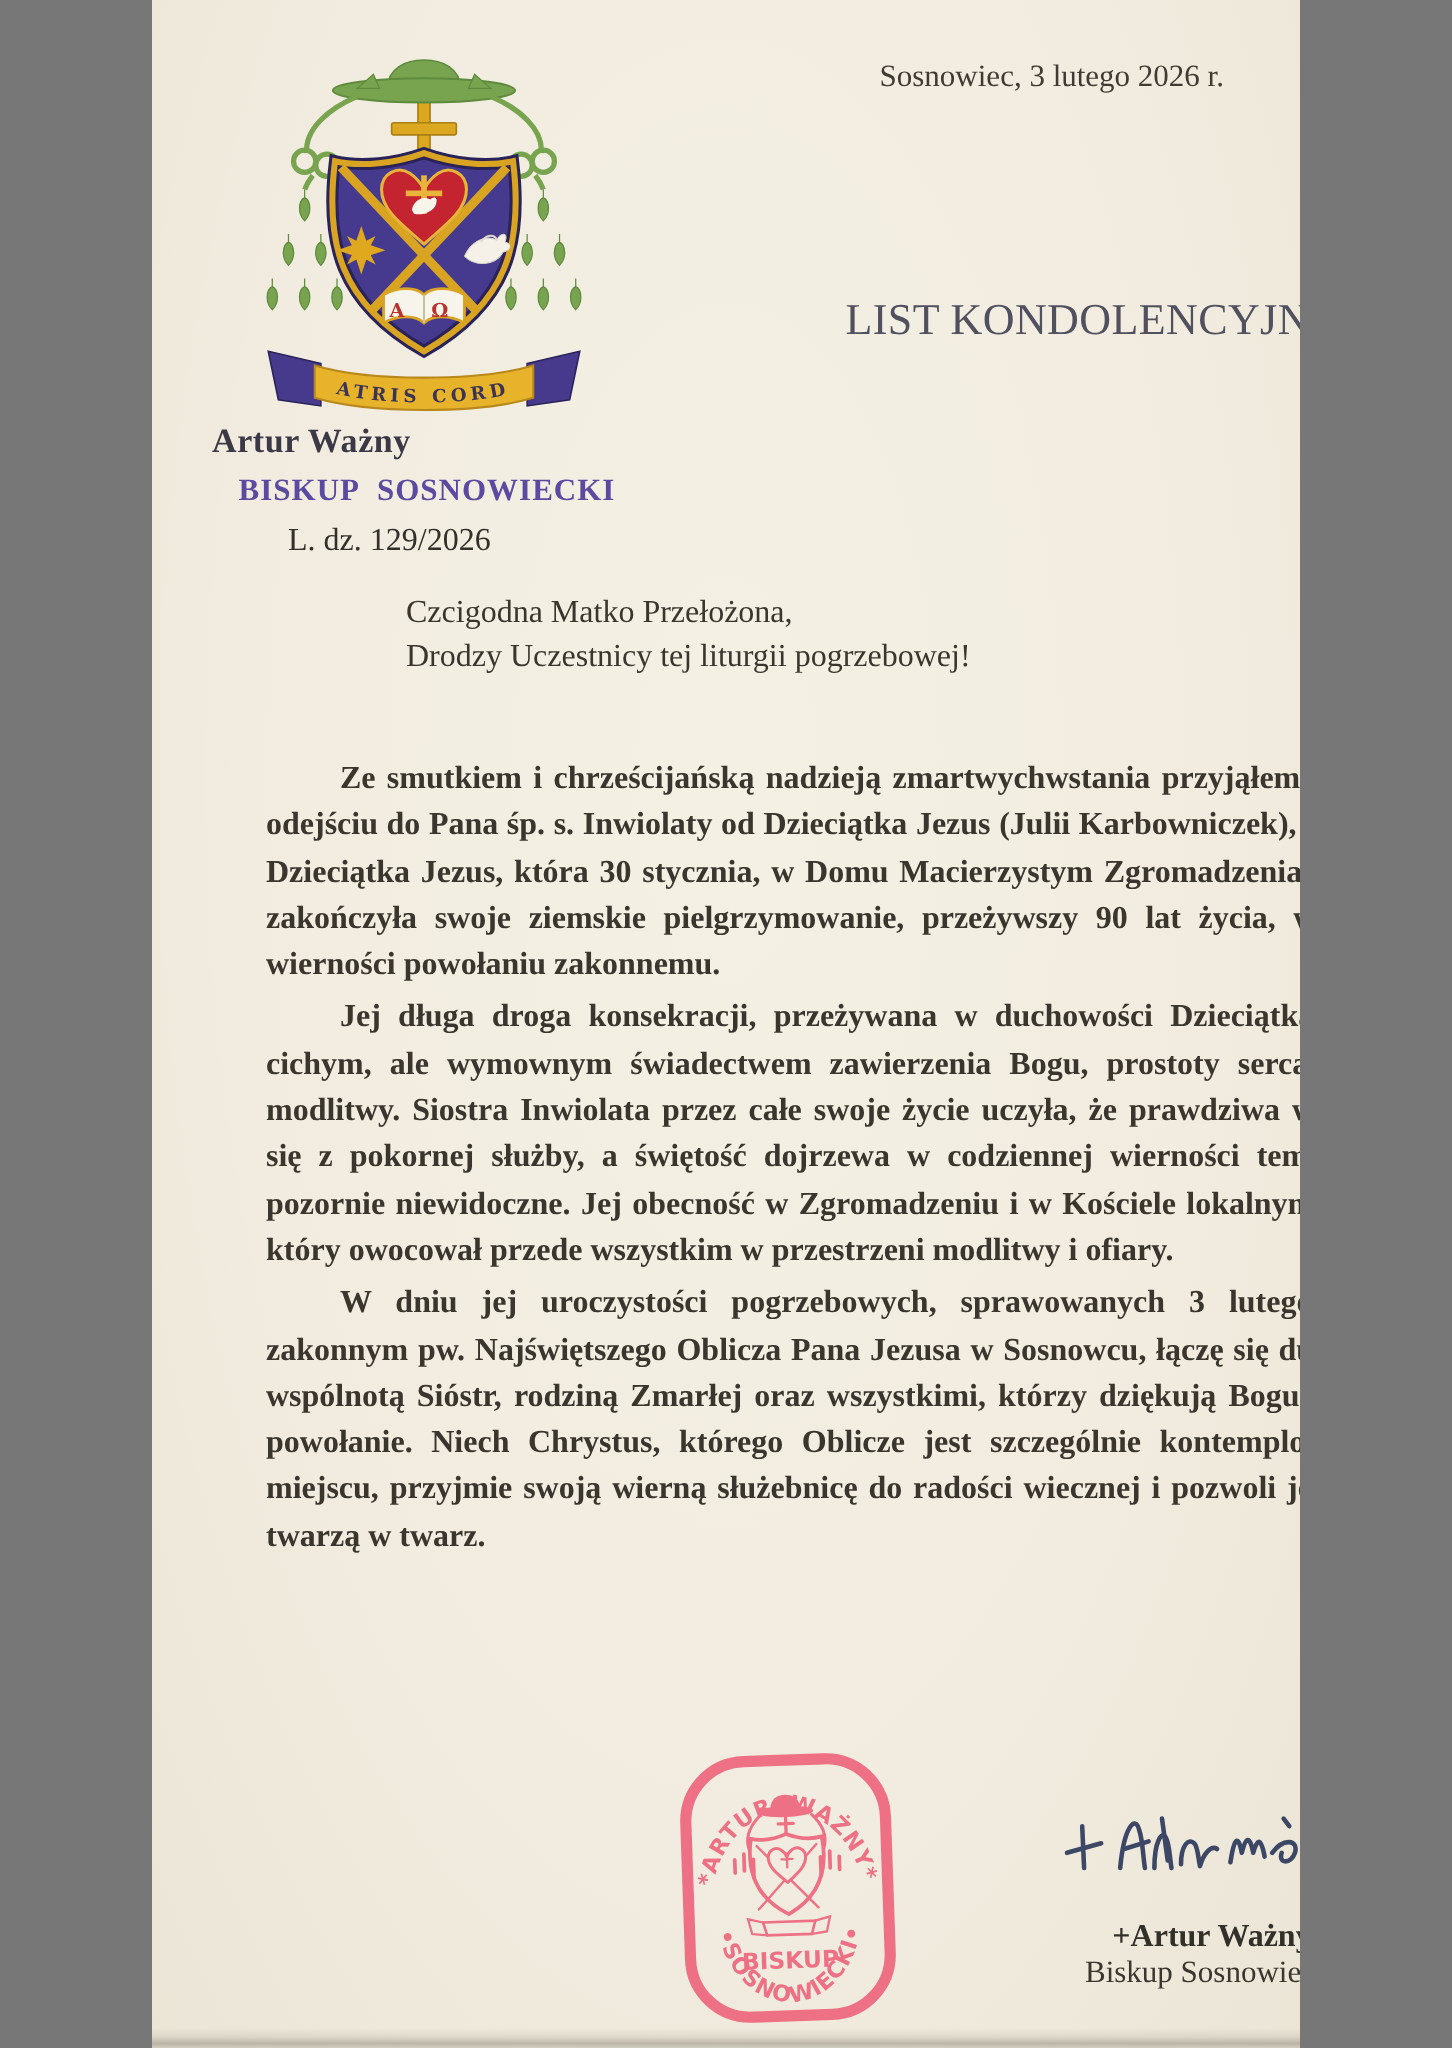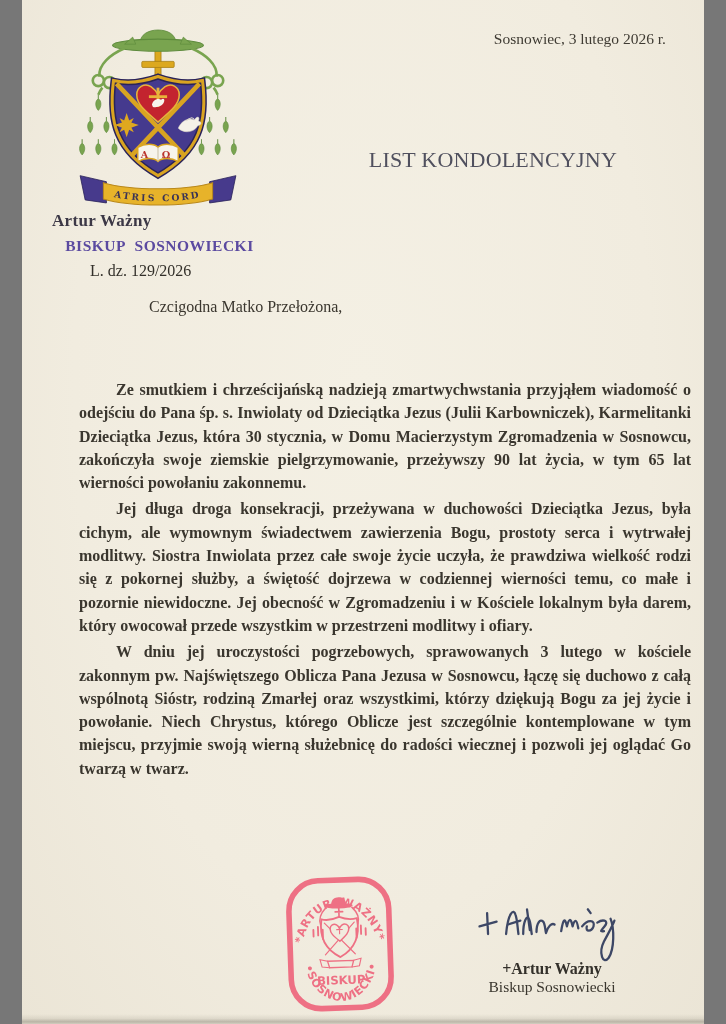--- a/index.html
+++ b/index.html
@@ -1,18 +1,18 @@
 <!DOCTYPE html>
 <html><head>
 <meta charset="utf-8">
 <style>
   html,body{margin:0;padding:0;background:#777;}
   #page{
     position:relative;
-    width:682px;height:1024px;
+    width:574px;height:1024px;
     margin:0 auto;
     background: radial-gradient(ellipse at 50% 38%, #f4f0e4 0%, #f1ecdf 60%, #ebe5d6 100%);
     overflow:hidden;
     font-family:"Liberation Serif", serif;
     color:#3a362e;
   }
   .abs{position:absolute;}
   .date{top:30px;right:38px;font-size:15.5px;color:#3f3b33;}
   .coa{left:50px;top:28px;width:172px;height:178px;}
   .hdr-name{left:30px;top:211px;width:215px;font-size:17px;font-weight:bold;color:#3c3846;letter-spacing:.3px;}
@@ -129,20 +129,21 @@
   <div class="abs hdr-name">Artur Ważny</div>
   <div class="abs hdr-title">BISKUP SOSNOWIECKI</div>
   <div class="abs hdr-ref">L. dz. 129/2026</div>
 
   <div class="abs title">
     <div>LIST KONDOLENCYJNY</div>
   </div>
 
   <div class="abs salutation">
     <div>Czcigodna Matko Przełożona,</div>
+    <div>Drodzy Uczestnicy tej liturgii pogrzebowej!</div>
   </div>
 
   <div class="abs bodytext">
     <p><span>Ze smutkiem i chrześcijańską nadzieją zmartwychwstania przyjąłem wiadomość o odejściu do Pana </span><b>śp. s. Inwiolaty od Dzieciątka Jezus (Julii Karbowniczek)</b><span>, Karmelitanki Dzieciątka Jezus, która 30 stycznia, w Domu Macierzystym Zgromadzenia w Sosnowcu, zakończyła swoje ziemskie pielgrzymowanie, przeżywszy 90 lat życia, w tym 65 lat wierności powołaniu zakonnemu.</span></p>
     <p>Jej długa droga konsekracji, przeżywana w duchowości Dzieciątka Jezus, była cichym, ale wymownym świadectwem zawierzenia Bogu, prostoty serca i wytrwałej modlitwy. Siostra Inwiolata przez całe swoje życie uczyła, że prawdziwa wielkość rodzi się z pokornej służby, a świętość dojrzewa w codziennej wierności temu, co małe i pozornie niewidoczne. Jej obecność w Zgromadzeniu i w Kościele lokalnym była darem, który owocował przede wszystkim w przestrzeni modlitwy i ofiary.</p>
     <p>W dniu jej uroczystości pogrzebowych, sprawowanych 3 lutego w kościele zakonnym pw. Najświętszego Oblicza Pana Jezusa w Sosnowcu, łączę się duchowo z całą wspólnotą Sióstr, rodziną Zmarłej oraz wszystkimi, którzy dziękują Bogu za jej życie i powołanie. Niech Chrystus, którego Oblicze jest szczególnie kontemplowane w tym miejscu, przyjmie swoją wierną służebnicę do radości wiecznej i pozwoli jej oglądać Go twarzą w twarz.</p>
   </div>
 
 
   <svg class="abs stamp" viewBox="0 0 120 150">

